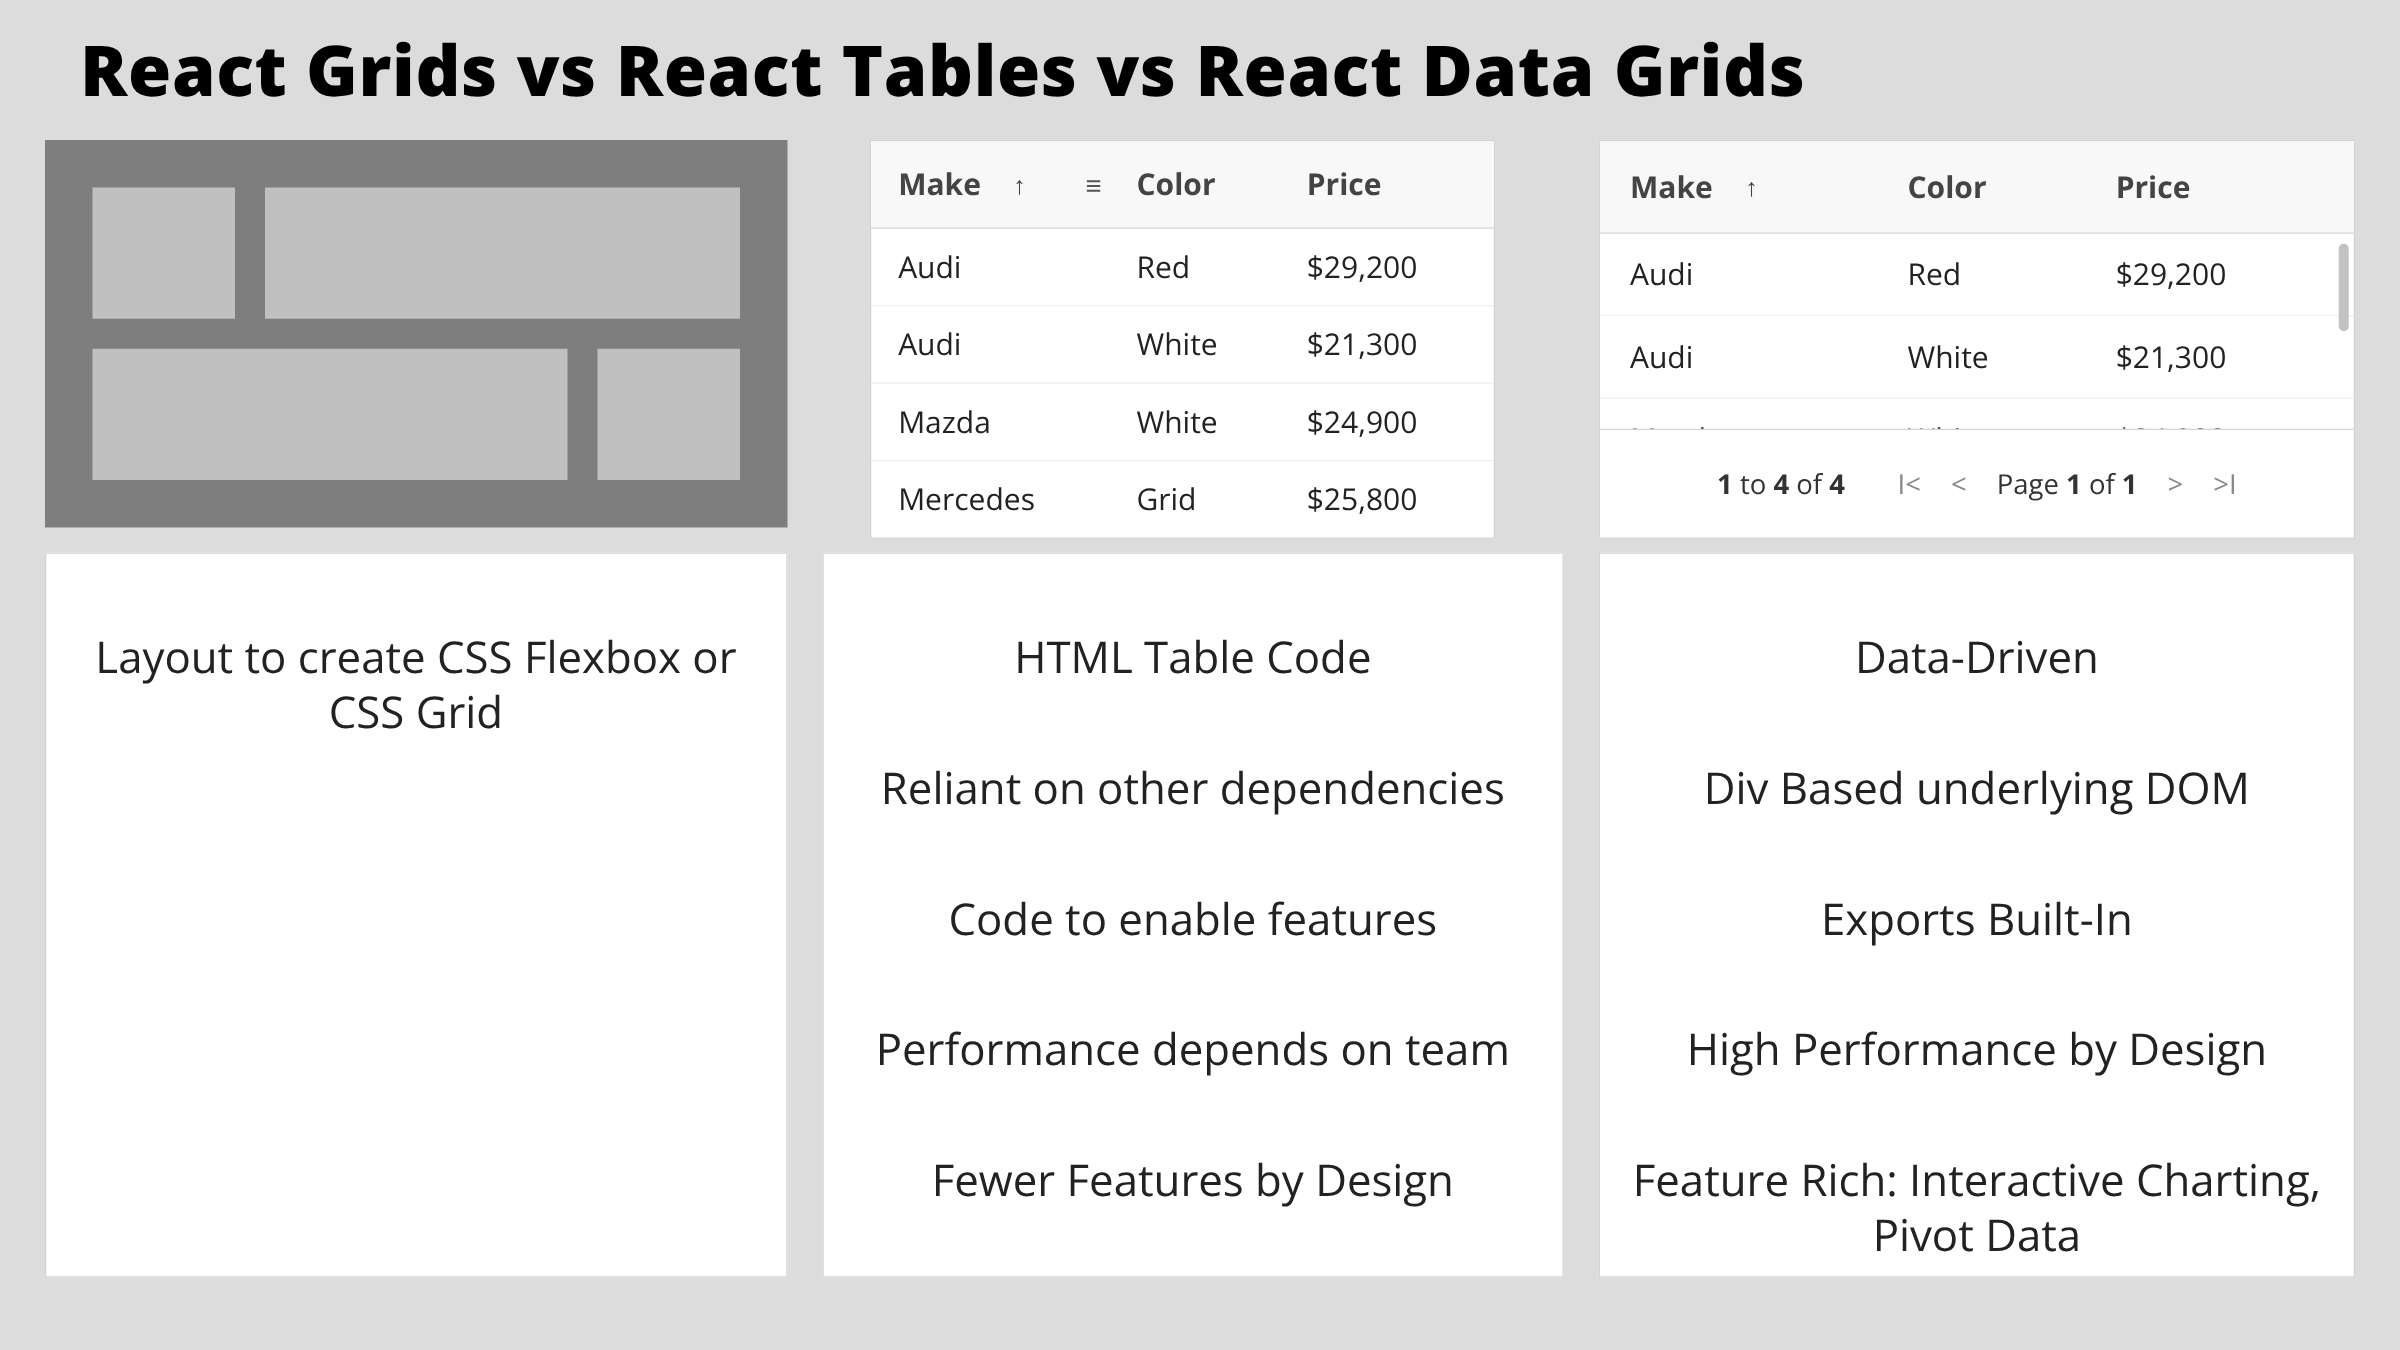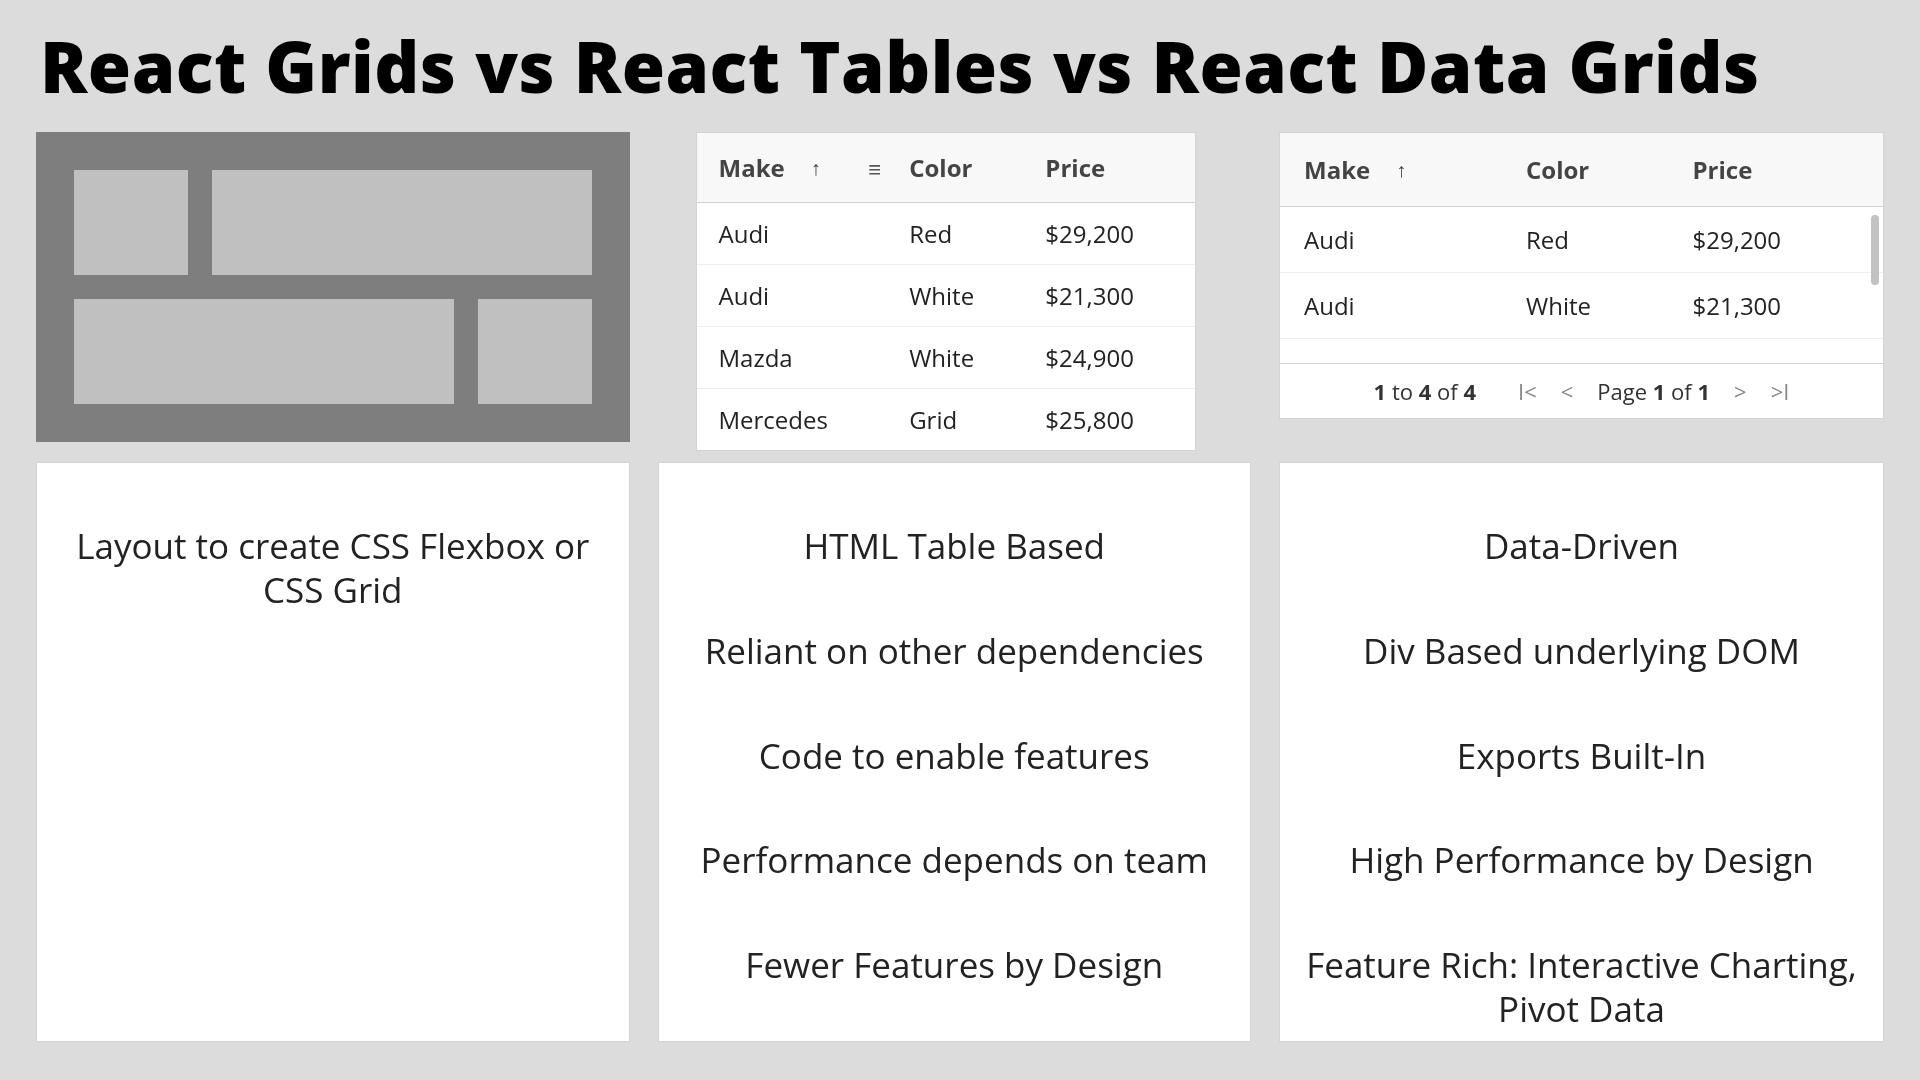--- a/index.html
+++ b/index.html
@@ -5,22 +5,22 @@
     * { margin: 0; padding: 0; box-sizing: border-box; }
     body {
       font-family: "Open Sans", "Segoe UI", Arial, sans-serif;
       background: #dcdcdc;
       width: 1920px;
       height: 1080px;
       overflow: hidden;
     }
     .title {
       font-weight: 900;
-      font-size: 70px;
-      padding: 18px 40px;
+      font-size: 56px;
+      padding: 18px 64px;
       letter-spacing: 0.5px;
       color: #000;
     }
     .columns {
       display: flex;
       gap: 28px;
       padding: 0 36px;
     }
     .col {
       width: 605px;
@@ -87,21 +87,21 @@
       font-size: 24px;
       color:#222;
       position:relative;
     }
     .dg-head{background:#f8f8f8;display:flex;padding:20px 24px;border-bottom:1px solid #d3d3d3;font-weight:700;color:#444;}
     .dg-body{height:156px;overflow:hidden;position:relative;}
     .dg-row{display:flex;padding:16px 24px;border-bottom:1px solid #eee;}
     .dg .c-make{width:40%;}
     .dg .c-color{width:30%;}
     .dg .c-price{width:30%;}
-    .dg-pager{border-top:1px solid #d3d3d3;display:flex;align-items:center;justify-content:center;gap:42px;padding:12px 0;font-size:22px;color:#333;}
+    .dg-pager{border-top:1px solid #d3d3d3;display:flex;align-items:center;justify-content:center;gap:42px;padding:28px 0;font-size:22px;color:#333;}
     .pager-icons{display:flex;gap:24px;align-items:center;color:#888;font-size:22px;}
     .pager-icons span{cursor:pointer;}
     .scrollbar{position:absolute;right:4px;top:8px;width:8px;height:70px;background:#c2c2c2;border-radius:4px;}
 
     
     .desc {
       background:#fff;
       border:1px solid #d3d3d3;
       height: 580px;
       padding: 24px 12px;
@@ -169,21 +169,21 @@
             </div>
             <div class="tbl-row">
               <div class="c-make">Mercedes</div>
               <div class="c-color">Grid</div>
               <div class="c-price">$25,800</div>
             </div>
           </div>
       </div>
     </div>
     <div class="desc" id="desc2">
-        <p>HTML Table Based</p>
+        <p>HTML Table Code</p>
         <p>Reliant on other dependencies</p>
         <p>Code to enable features</p>
         <p>Performance depends on team</p>
         <p>Fewer Features by Design</p>
       </div>
   </div>
 
   <div class="col">
     <div class="visual">
       <div class="dg">

